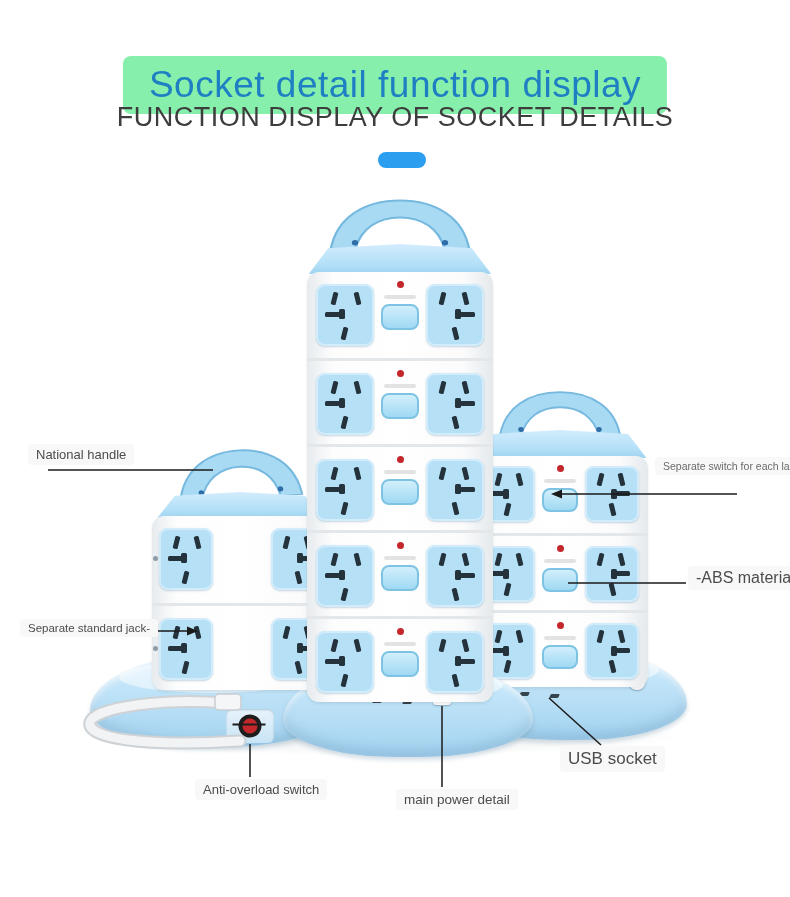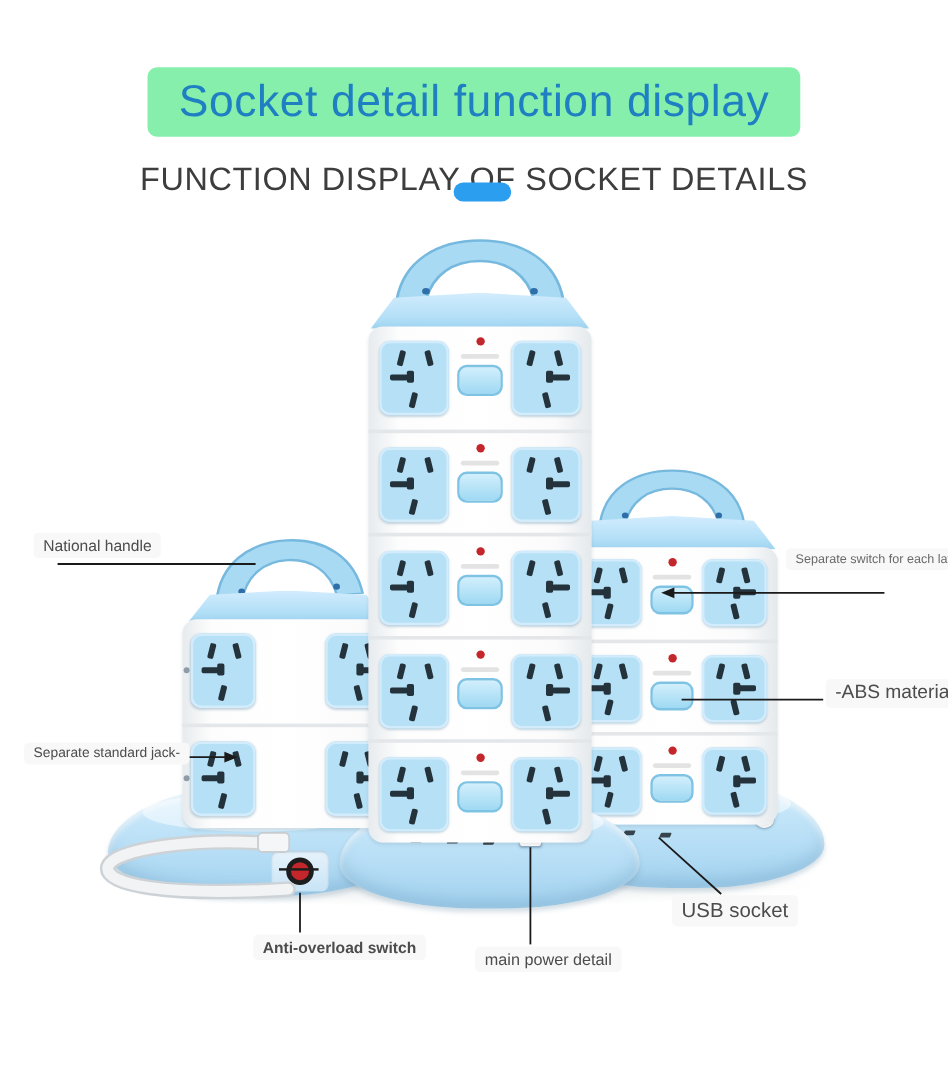--- a/index.html
+++ b/index.html
@@ -8,21 +8,21 @@
     font-family:"Liberation Sans", sans-serif;
   }
   
   .title-chip{
     position:absolute;top:22px;left:50%;transform:translateX(-50%);
     background:#86efac;border-radius:8px;padding:8px 26px;white-space:nowrap;
     font-size:37px;font-weight:400;color:var(--title-blue,#1f7fc3);letter-spacing:.5px;margin-top:34px;
   }
   .subtitle{
     position:absolute;top:102px;left:50%;transform:translateX(-50%);
-    font-size:27px;color:#3d3d3d;letter-spacing:.5px;white-space:nowrap;font-weight:400;margin-top:32px;
+    font-size:27px;color:#3d3d3d;letter-spacing:.5px;white-space:nowrap;font-weight:400;
   }
   .divider-pill{
     position:absolute;top:152px;left:378px;width:48px;height:16px;border-radius:9px;
     background:var(--divider-blue,#2b9ef0);
   }
   
   .ground-shadow{
     position:absolute;left:85px;top:716px;width:600px;height:40px;z-index:1;
     background:radial-gradient(ellipse at center, rgba(60,80,95,.14) 0%, rgba(60,80,95,0) 70%);
   }
@@ -120,21 +120,21 @@
   .screw{position:absolute;left:1px;top:40px;width:5px;height:5px;border-radius:50%;background:#8d9ca7;}
   
   .callout{
     position:absolute;z-index:40;color:#4c4c4c;background:#f8f8f8;border-radius:4px;
     padding:3px 8px;white-space:nowrap;
   }
   .co-portable{left:28px;top:444px;font-size:13px;}
   .co-separate{left:655px;top:457px;font-size:10.5px;color:#6a6a6a;}
   .co-abs{left:688px;top:566px;font-size:16px;}
   .co-national{left:20px;top:619px;font-size:11.5px;}
-  .co-overload{left:211px;top:779px;font-size:13px;font-weight:bold;}
+  .co-overload{left:195px;top:779px;font-size:13px;}
   .co-mainpower{left:396px;top:789px;font-size:13.5px;}
   .co-usb{left:560px;top:746px;font-size:17px;}
   .lines-svg{position:absolute;left:0;top:0;z-index:38;pointer-events:none;}
 </style>
 </head>
 <body>
 
 <div class="page">
 
   <div class="title-chip">Socket detail function display</div>

